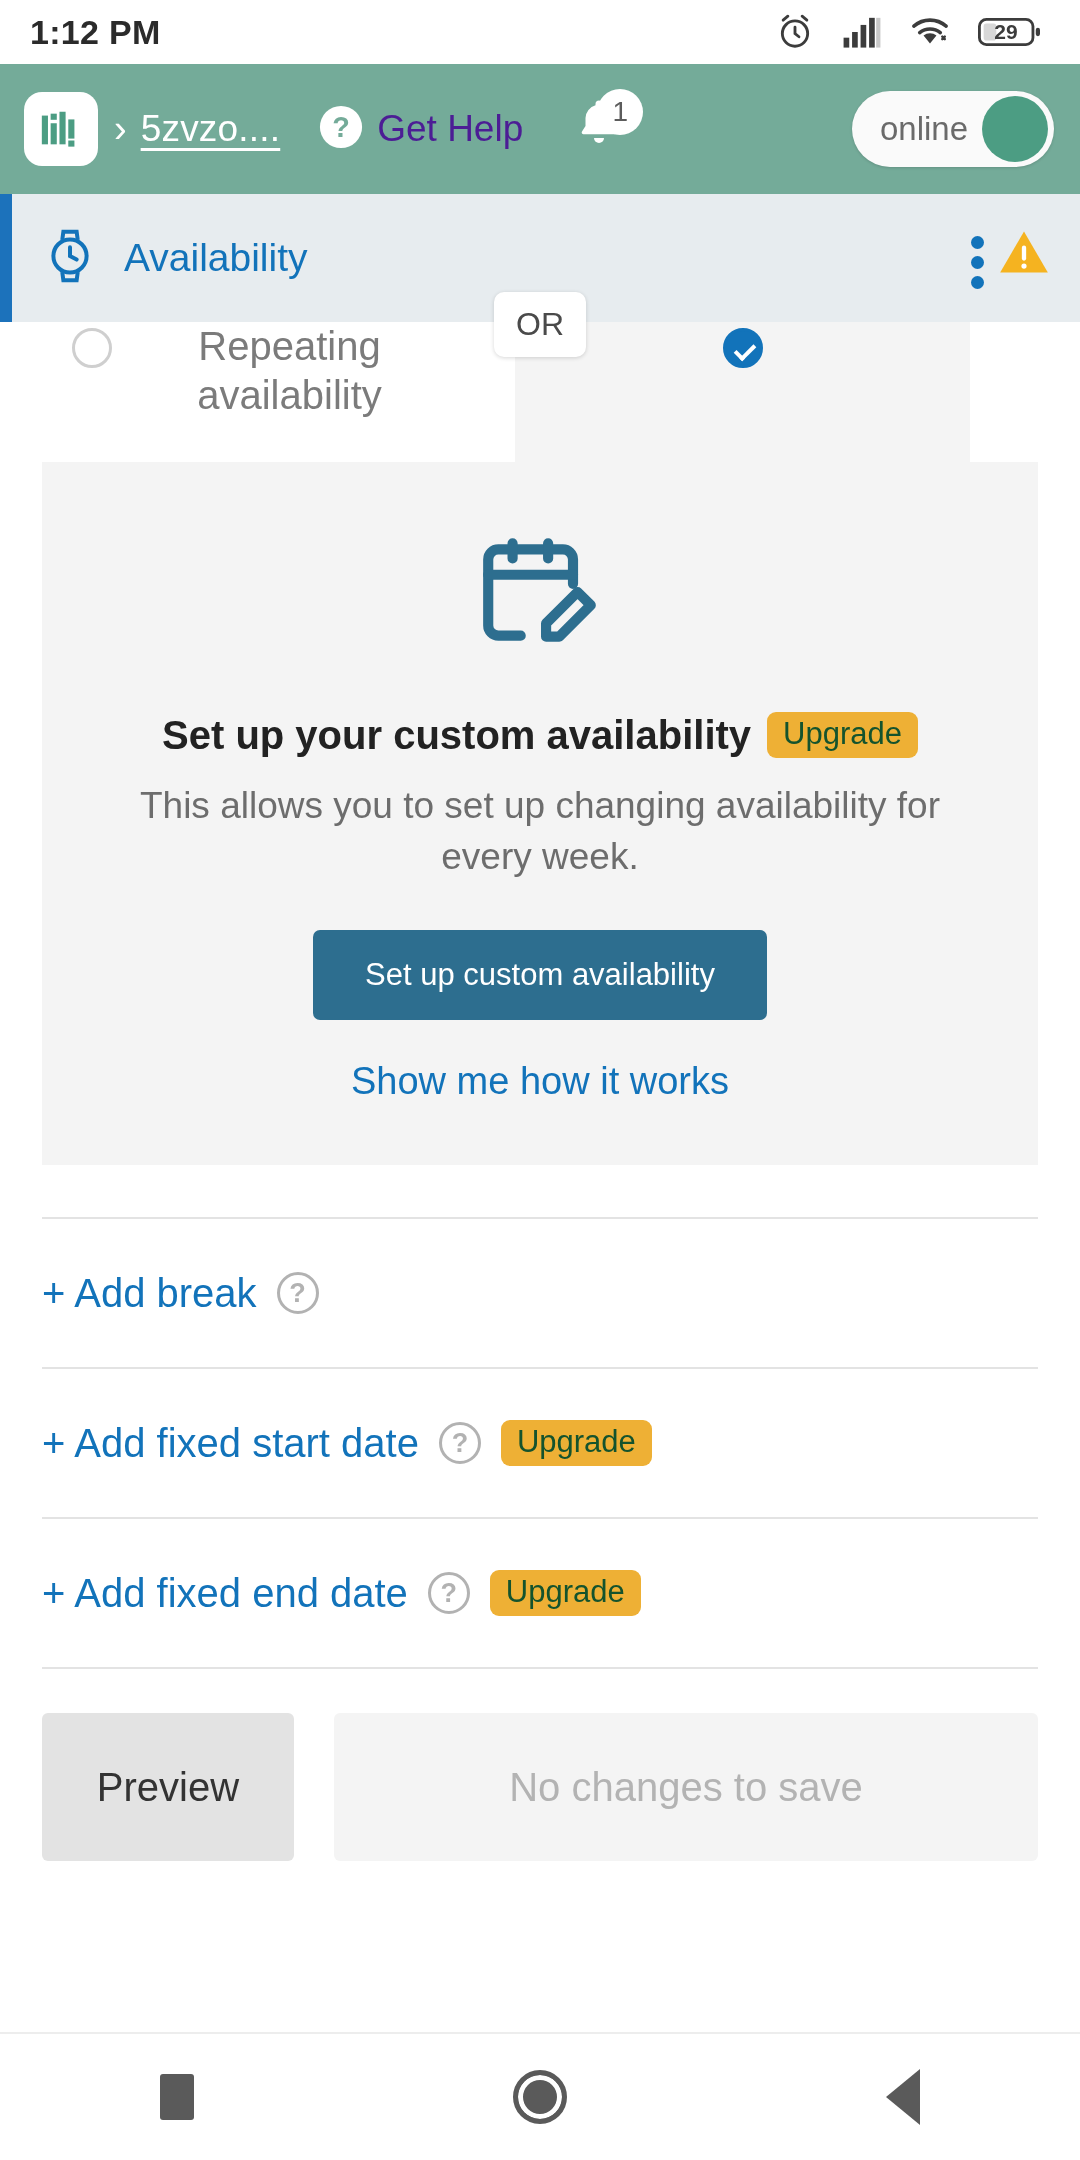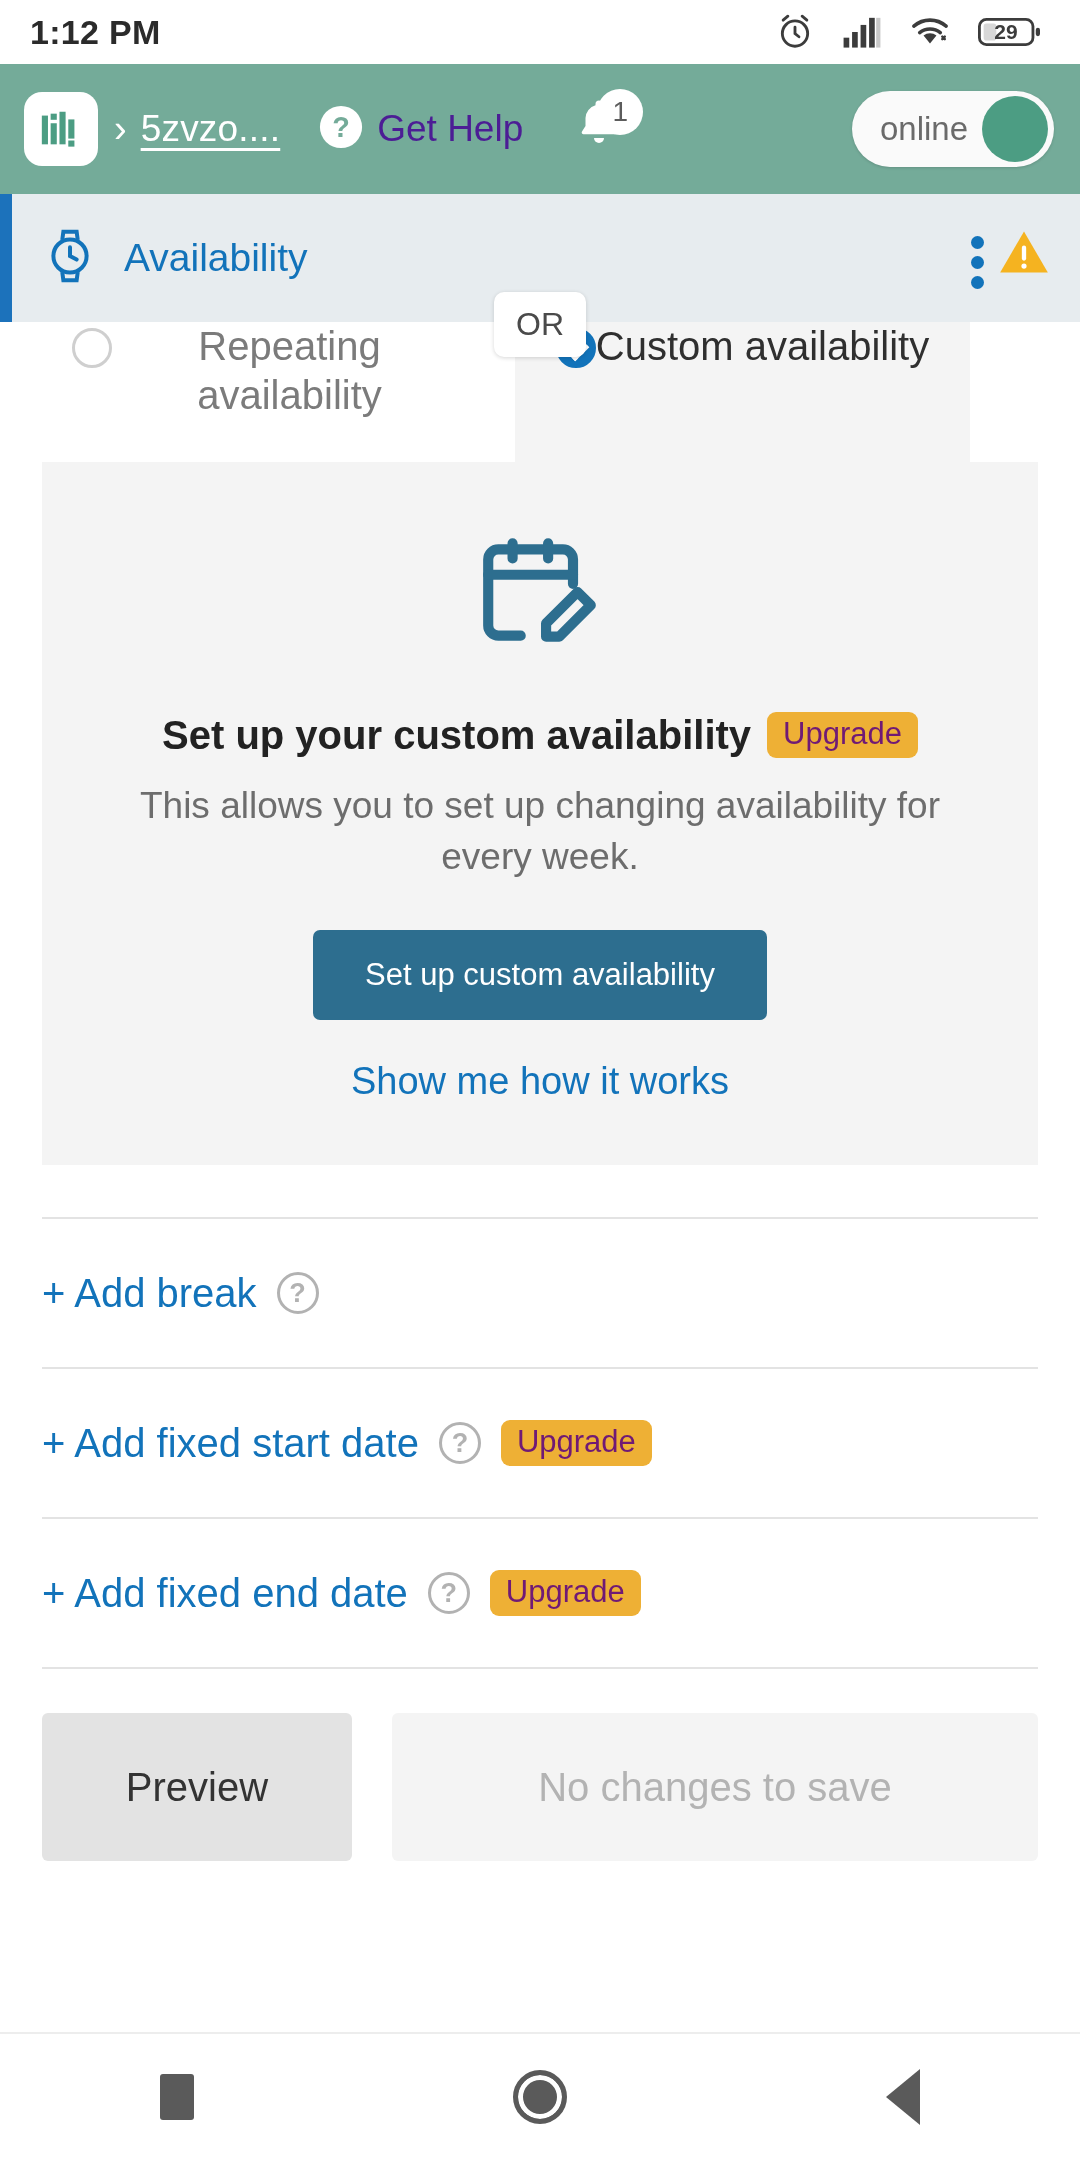--- a/index.html
+++ b/index.html
@@ -100,21 +100,21 @@
     font-size: 32px; color: #4a4a4a; box-shadow: 0 1px 4px rgba(0,0,0,.16); z-index: 5;
   }
 
   .panel {
     margin: 0 42px; background: #f4f4f4; padding: 70px 40px 62px;
     display: flex; flex-direction: column; align-items: center; text-align: center;
   }
   .panel-title-row { display: flex; align-items: center; justify-content: center; gap: 16px; margin-top: 52px; }
   .panel-title { font-size: 40px; font-weight: 700; color: #222222; }
   .badge-upgrade {
-    background: #eeb035; color: #701a75; font-size: 31px;
+    background: #eeb035; color: #14532d; font-size: 31px;
     border-radius: 9px; padding: 6px 16px 9px; line-height: 1; white-space: nowrap;
   }
   .panel-desc {
     margin-top: 22px; font-size: 37px; color: #6d6d6d; line-height: 1.38; max-width: 850px;
   }
   .cta {
     margin-top: 48px; background: #2d6e8f; color: #ffffff; font-size: 31px;
     border: none; border-radius: 7px; padding: 27px 52px; cursor: pointer;
     font-family: inherit;
   }
@@ -128,21 +128,21 @@
   }
   .opt-label { font-size: 40px; color: #1273ba; white-space: nowrap; cursor: pointer; }
   .qmark {
     width: 42px; height: 42px; border-radius: 50%; border: 3px solid #b2b2b2;
     color: #b2b2b2; font-size: 27px; font-weight: 700;
     display: flex; align-items: center; justify-content: center; flex: none;
   }
 
   .footer-btns { display: flex; align-items: center; gap: 40px; padding: 44px 42px 0; }
   .btn-preview {
-    width: 310px; height: 148px; background: #e3e3e3; border: none; border-radius: 6px;
+    width: 252px; height: 148px; background: #e3e3e3; border: none; border-radius: 6px;
     font-size: 40px; color: #333333; font-family: inherit; cursor: pointer;
   }
   .btn-save {
     flex: 1; height: 148px; background: #f4f4f4; border: none; border-radius: 6px;
     font-size: 40px; color: #b3b3b3; font-family: inherit; cursor: default;
   }
 
   
   .navbar {
     position: absolute; left: 0; bottom: 0; width: 100%; height: 128px;
@@ -271,21 +271,20 @@
   <div class="content">
 
     <div class="choice-row">
       <div class="choice left">
         <span class="radio off"></span>
         <span class="choice-text">Repeating availability</span>
       </div>
       <div class="or-badge">OR</div>
       <div class="choice right">
         <span class="radio on"></span>
-        <span class="choice-text">Custom availability</span>
       </div>
     </div>
 
     <div class="panel">
       <span>
         <svg width="132" height="124" viewBox="0 0 26 24" fill="none" stroke="#2d6e8f" stroke-width="2" stroke-linecap="round" stroke-linejoin="round">
           <path d="M19.5 10V5.2a2 2 0 00-2-2H4.8a2 2 0 00-2 2v13a2 2 0 002 2h4.4"></path>
           <path d="M2.8 8.2h16.7"></path>
           <path d="M7.6 2v3M14.6 2v3"></path>
           <path d="M20.4 11.6l2.6 2.6-6.2 6.2h-2.6v-2.6z"></path>

